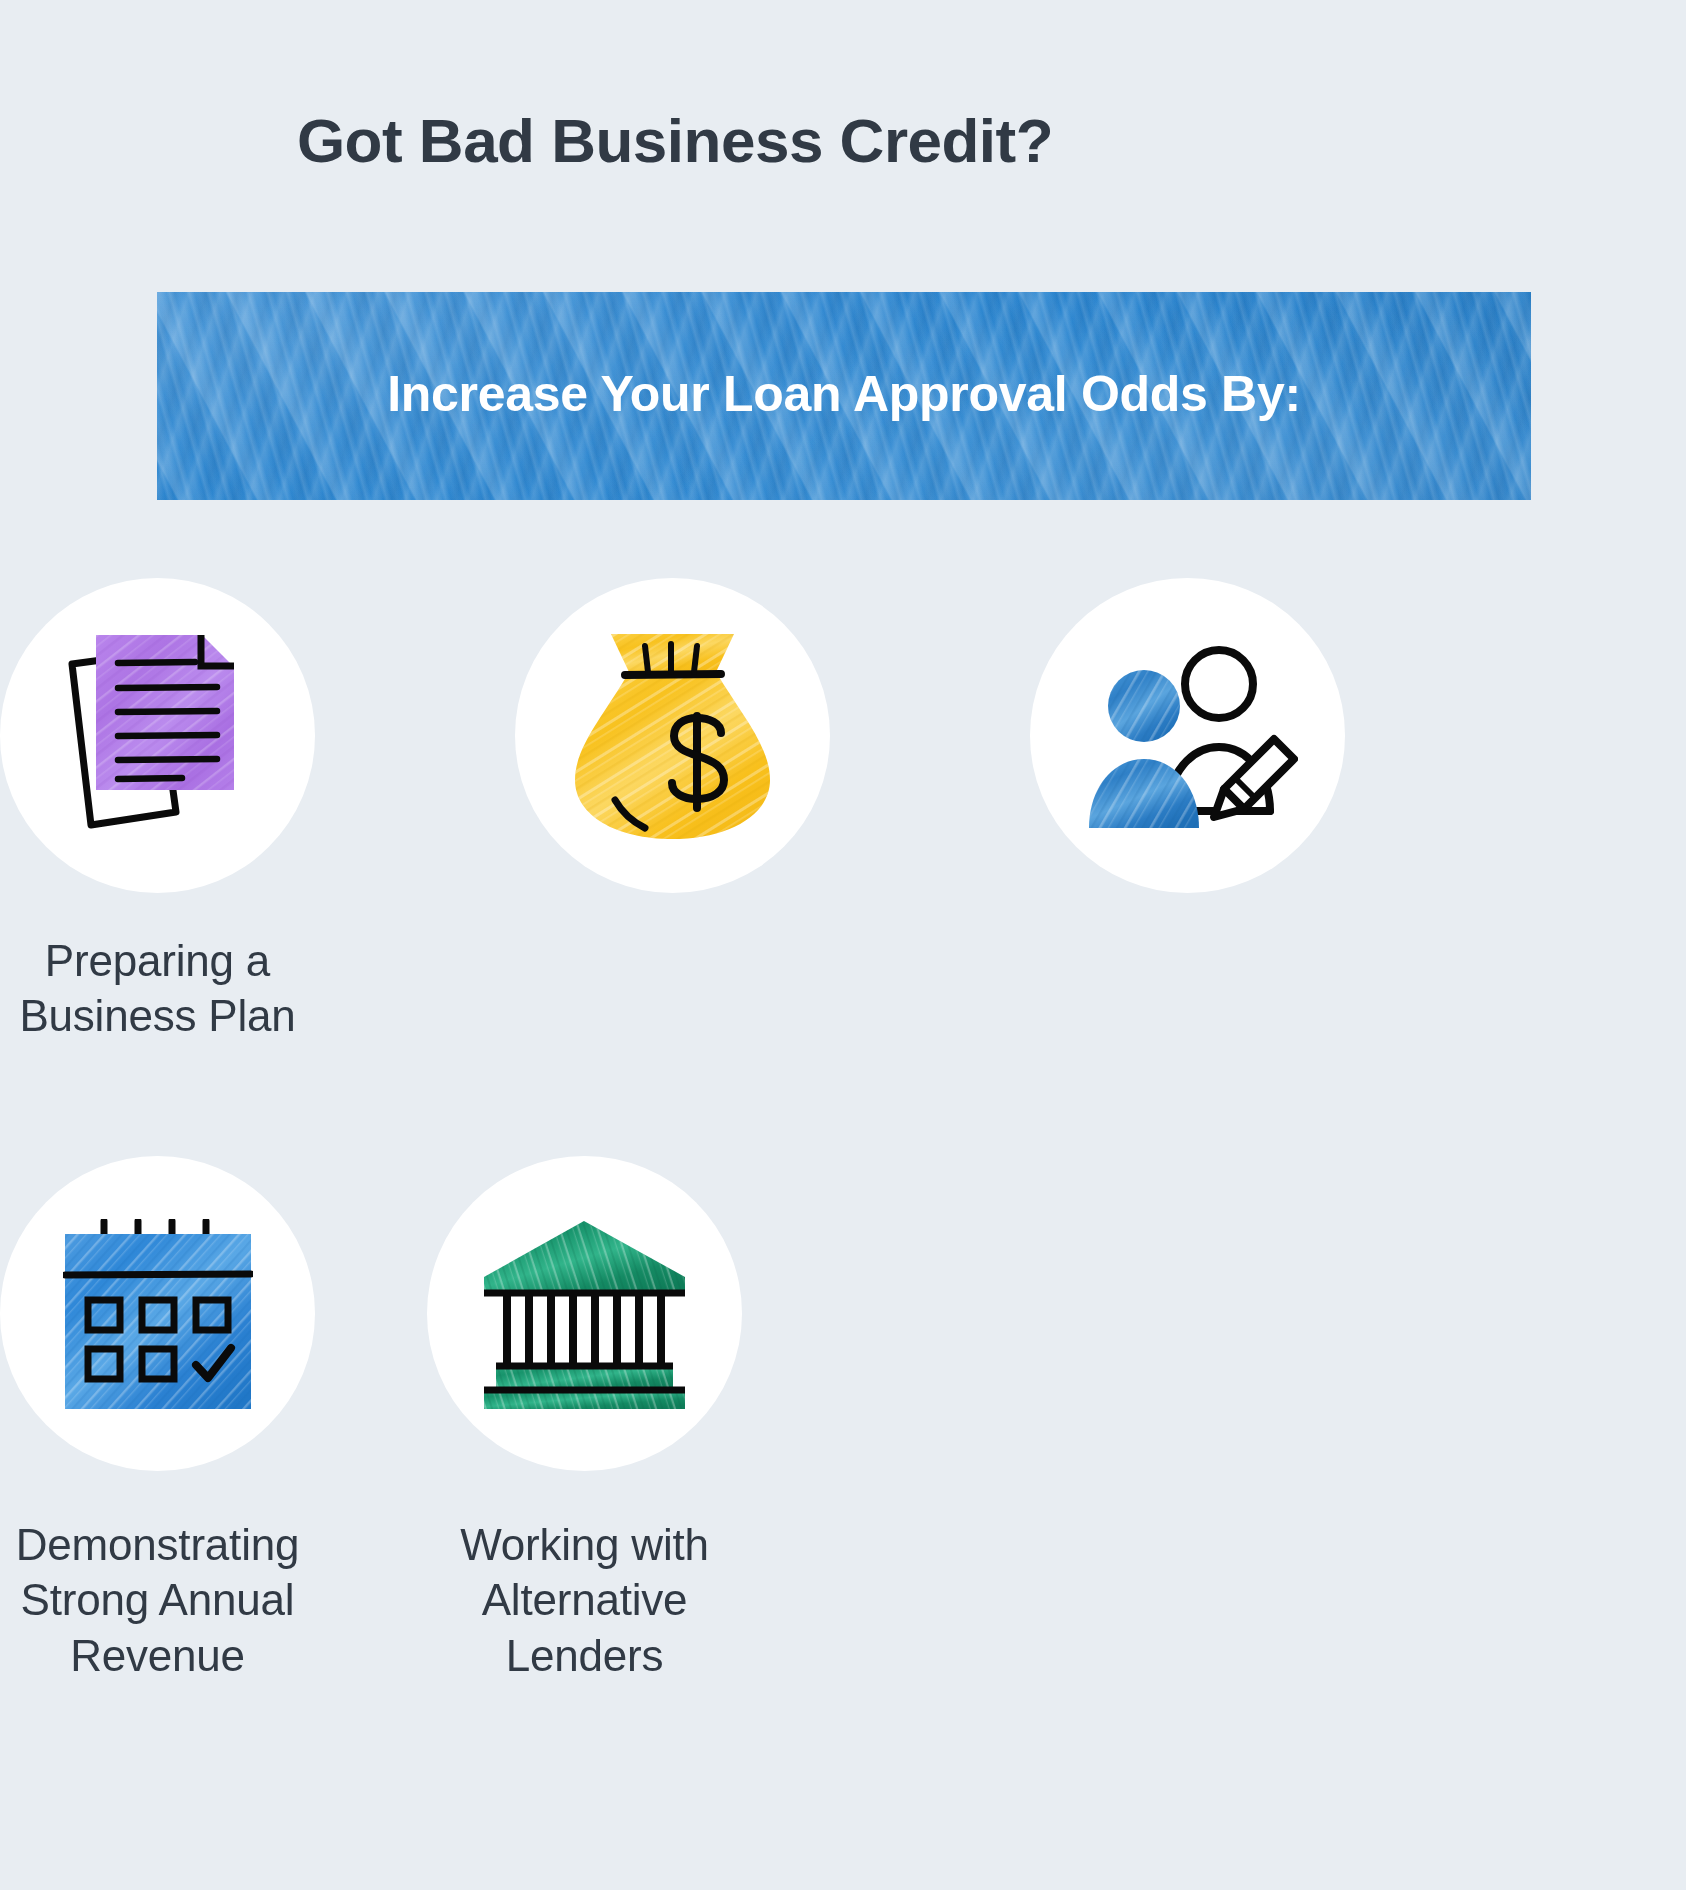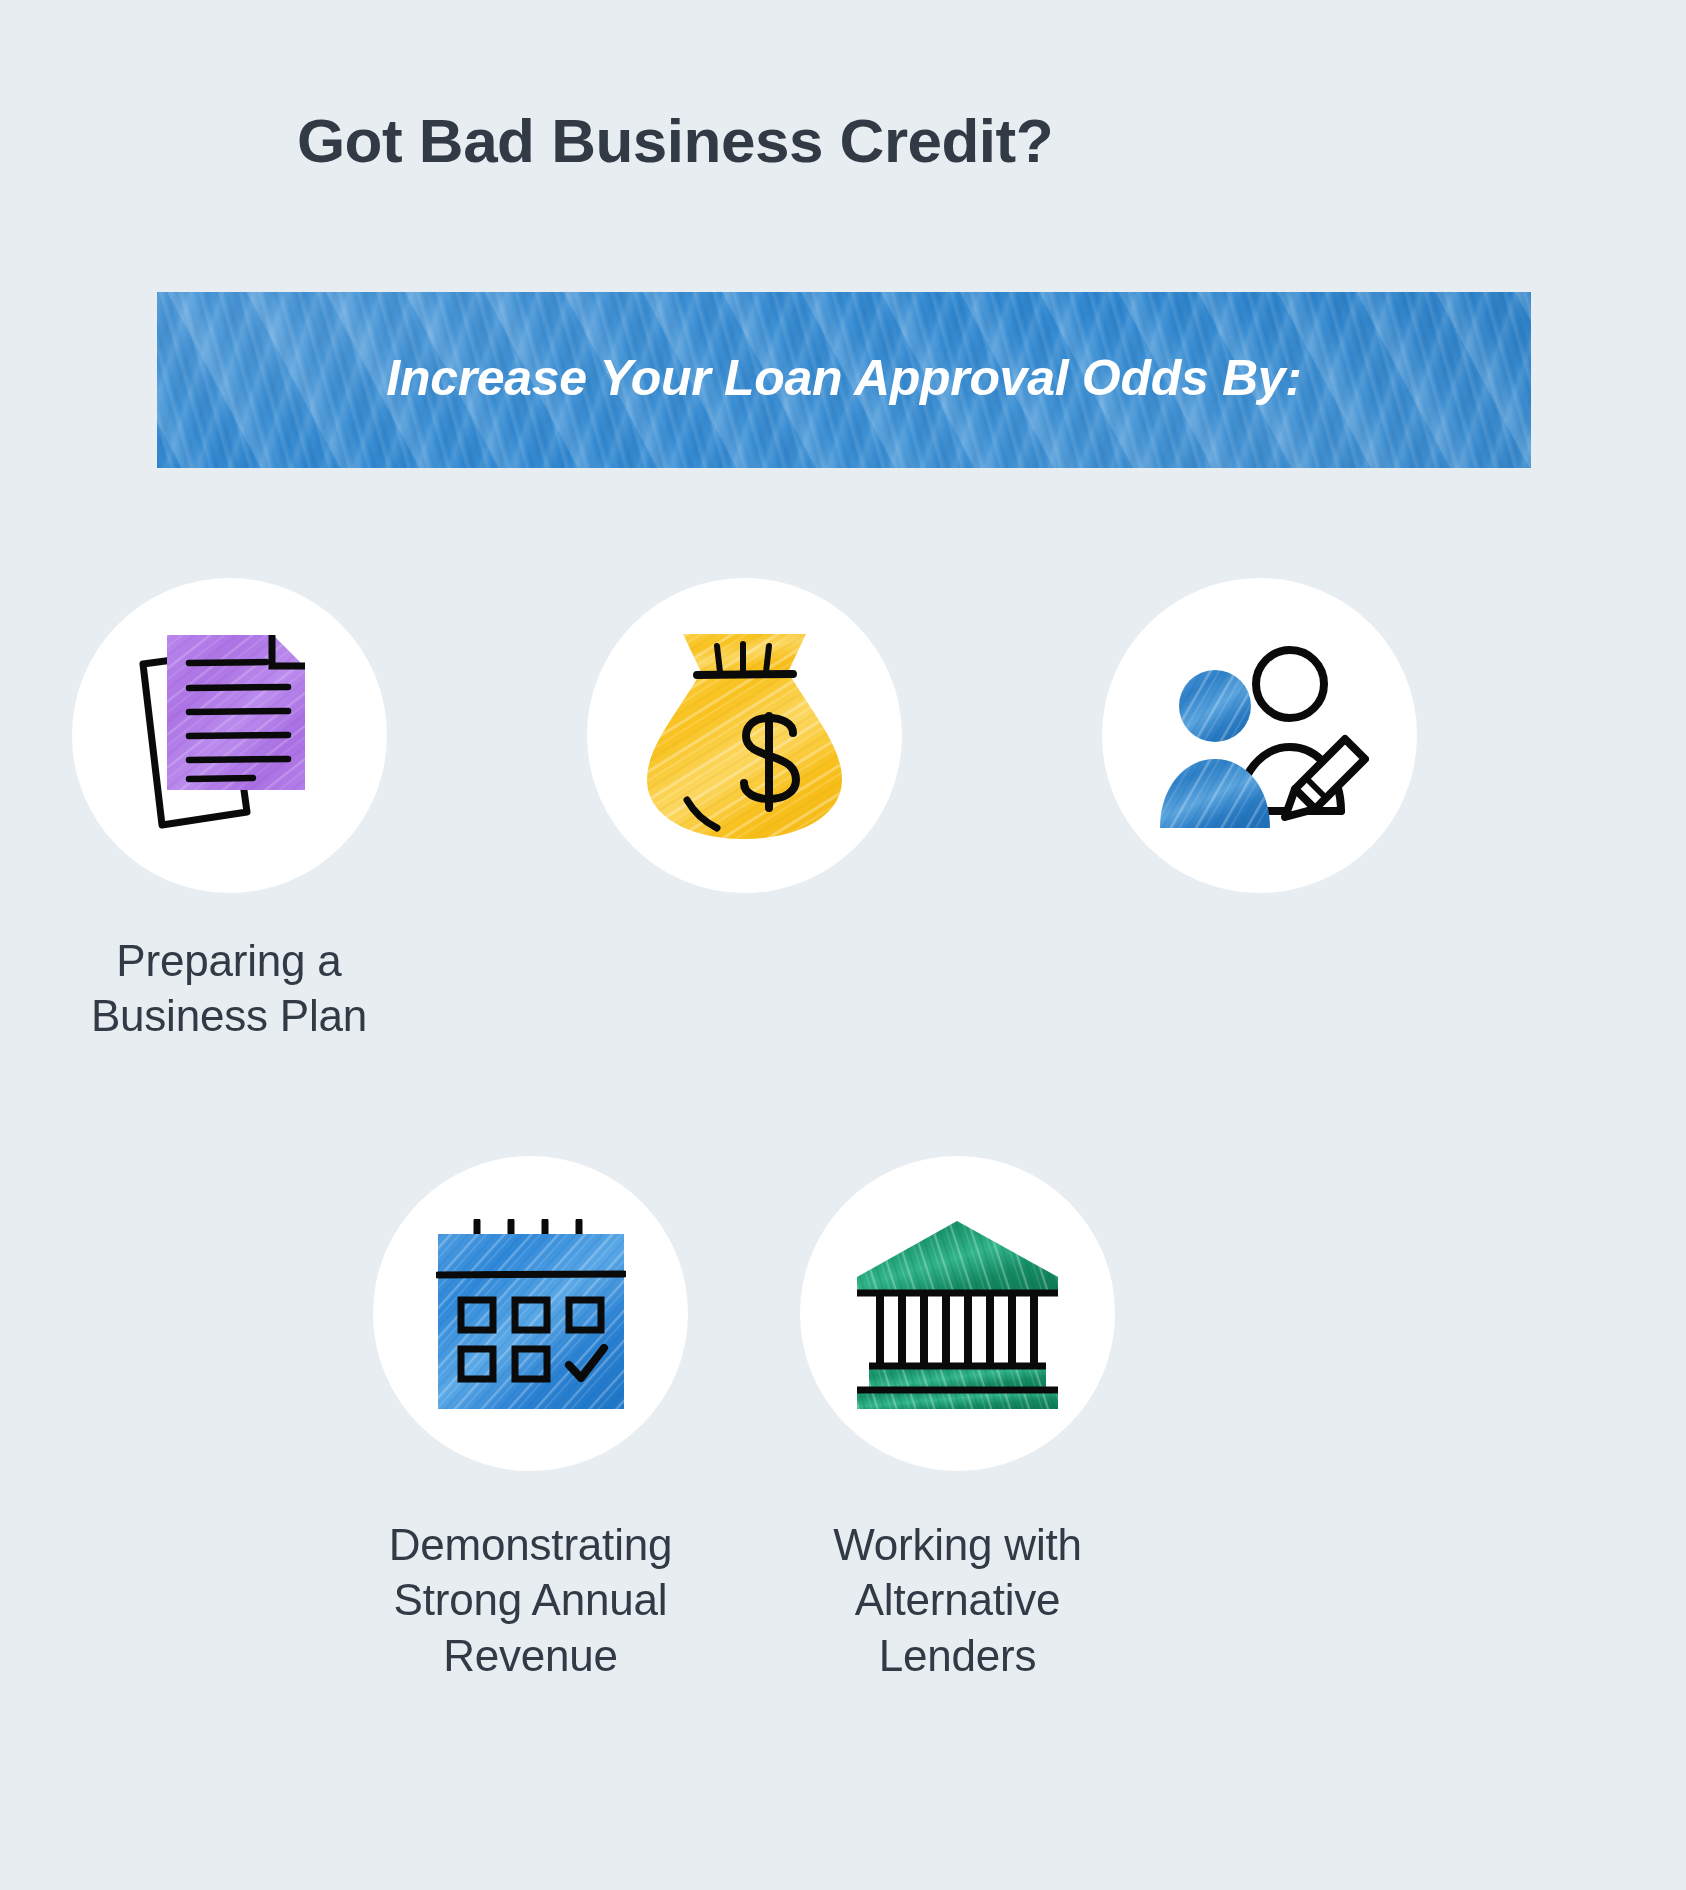--- a/index.html
+++ b/index.html
@@ -36,24 +36,23 @@
     color: #313a45;
     line-height: 1.1;
   }
 
   
   .banner {
     position: absolute;
     left: 157px;
     top: 292px;
     width: 1374px;
-    height: 176px;
+    height: 208px;
     overflow: hidden;
     background: #6d28d9;
-    font-style: italic;
   }
   .banner-paint {
     position: absolute;
     inset: -20%;
     background:
       repeating-linear-gradient(74deg,
         rgba(255,255,255,0.00) 0px,
         rgba(255,255,255,0.12) 3px,
         rgba(255,255,255,0.00) 8px,
         rgba(255,255,255,0.05) 13px,
@@ -89,23 +88,21 @@
     font-weight: 700;
     color: #ffffff;
     letter-spacing: -0.3px;
     padding-bottom: 4px;
   }
 
   
   .row {
     position: absolute;
     display: flex;
-    justify-content: center;
     width: 1442px;
-    margin-left: 23px;
   }
   .row-top { top: 578px; gap: 200px; }
   .row-bottom { top: 1156px; gap: 112px; }
 
   .card {
     width: 315px;
     display: flex;
     flex-direction: column;
     align-items: center;
   }

